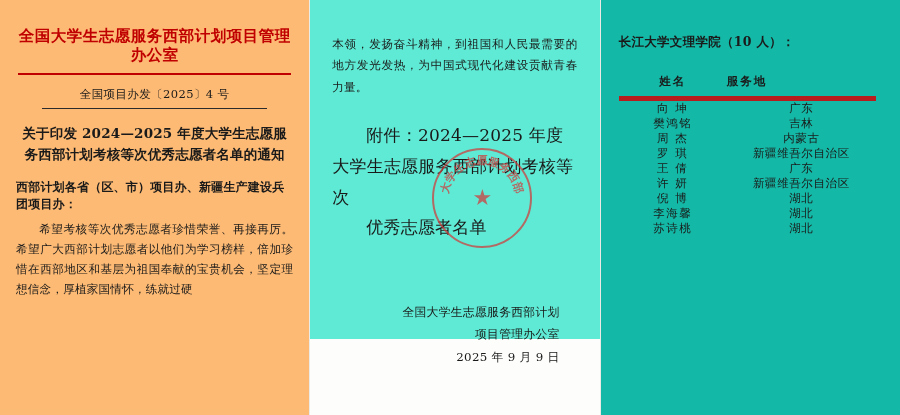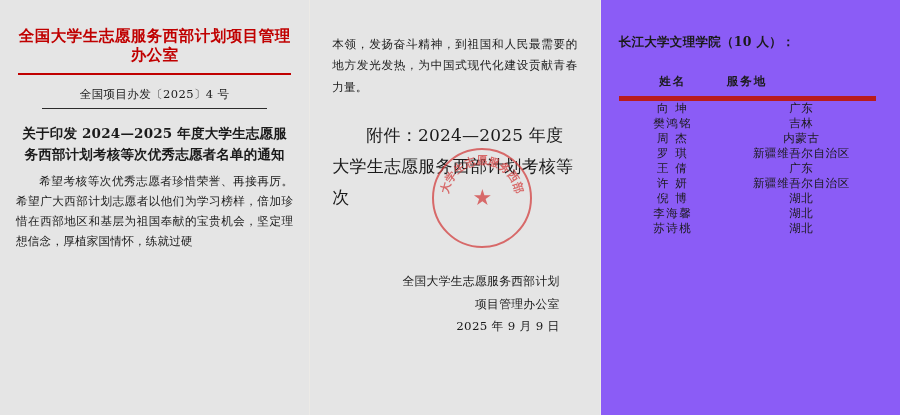--- a/index.html
+++ b/index.html
@@ -22,21 +22,21 @@
     background: #fdfdfc;
   }
 
   
   .col1 {
     position: relative;
     width: 310px;
     height: 415px;
     box-sizing: border-box;
     padding: 16px 16px 0 16px;
-    background: #e5e5e5;
+    background: #fdba74;
   }
   .col1-header {
     color: #c00000;
     font-weight: bold;
     font-size: 15.5px;
     letter-spacing: 0.5px;
     text-align: center;
     line-height: 1.25;
     margin-top: 10px;
     font-family: "DejaVu Serif", "Liberation Serif", serif;
@@ -78,24 +78,24 @@
     text-justify: inter-ideograph;
     margin-top: 6px;
     text-indent: 2em;
     letter-spacing: 0.2px;
   }
 
   
   .col2 {
     position: relative;
     width: 290px;
-    height: 415px;
+    height: 339px;
     box-sizing: border-box;
     padding: 34px 22px 0 22px;
-    background: #e5e5e5;
+    background: #5eead4;
   }
   .col2-para {
     font-size: 11.6px;
     line-height: 1.85;
     text-align: justify;
     text-justify: inter-ideograph;
     letter-spacing: 0.2px;
   }
   .attachment {
     margin-top: 22px;
@@ -136,21 +136,21 @@
   .seal svg { position: absolute; left: 0; top: 0; }
   .seal text { fill: #d23a3a; font-size: 11px; font-family: "DejaVu Serif", serif; font-weight: bold; }
 
   
   .col3 {
     position: relative;
     width: 300px;
     height: 415px;
     box-sizing: border-box;
     padding: 34px 24px 0 18px;
-    background: #8b5cf6;
+    background: #14b8a6;
   }
   .roster-title {
     font-size: 12.5px;
     font-weight: bold;
     letter-spacing: 0.3px;
     margin-bottom: 18px;
   }
   table.roster {
     width: 100%;
     border-collapse: collapse;
@@ -185,31 +185,33 @@
 
   <div class="col1">
     <div class="col1-header">全国大学生志愿服务西部计划项目管理办公室</div>
     <div class="red-rule"></div>
 
     <div class="doc-number">全国项目办发〔2025〕4 号</div>
     <div class="doc-number-rule"></div>
 
     <div class="doc-title">关于印发 2024—2025 年度大学生志愿服务西部计划考核等次优秀志愿者名单的通知</div>
 
+    <div class="salutation">西部计划各省（区、市）项目办、新疆生产建设兵团项目办：</div>
 
     <div class="body-para">希望考核等次优秀志愿者珍惜荣誉、再接再厉。希望广大西部计划志愿者以他们为学习榜样，倍加珍惜在西部地区和基层为祖国奉献的宝贵机会，坚定理想信念，厚植家国情怀，练就过硬</div>
   </div>
 
   <div class="sep"></div>
 
   <div class="col2">
     <div class="col2-para">本领，发扬奋斗精神，到祖国和人民最需要的地方发光发热，为中国式现代化建设贡献青春力量。</div>
 
     <div class="attachment">
       <span>附件：</span><span>2024—2025 年度大学生志愿服务西部计划考核等次</span>
+      <span class="att-body">优秀志愿者名单</span>
     </div>
 
     <div class="seal">
       <svg width="96" height="96" viewBox="0 0 96 96" aria-hidden="true">
         <defs>
           <path id="sealArc" d="M 14,48 A 34,34 0 1 1 82,48"></path>
         </defs>
         <text>
           <textPath href="#sealArc" startOffset="50%" text-anchor="middle">全国大学生志愿服务西部计划</textPath>
         </text>

